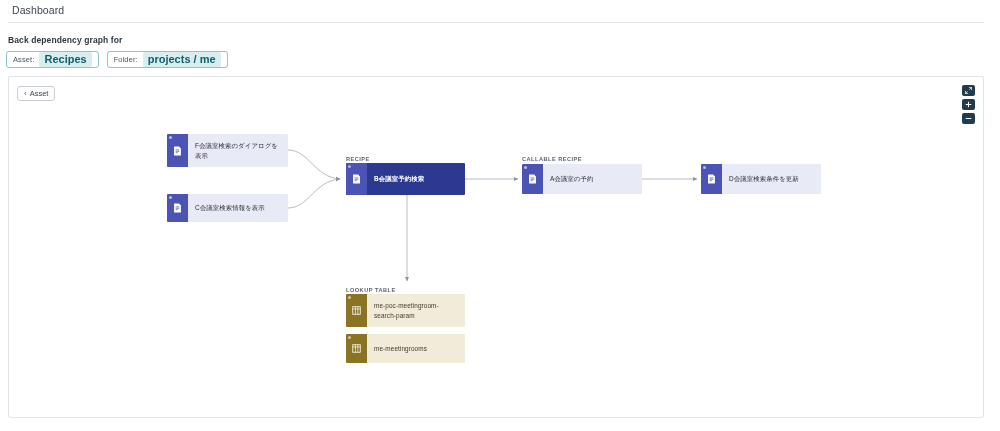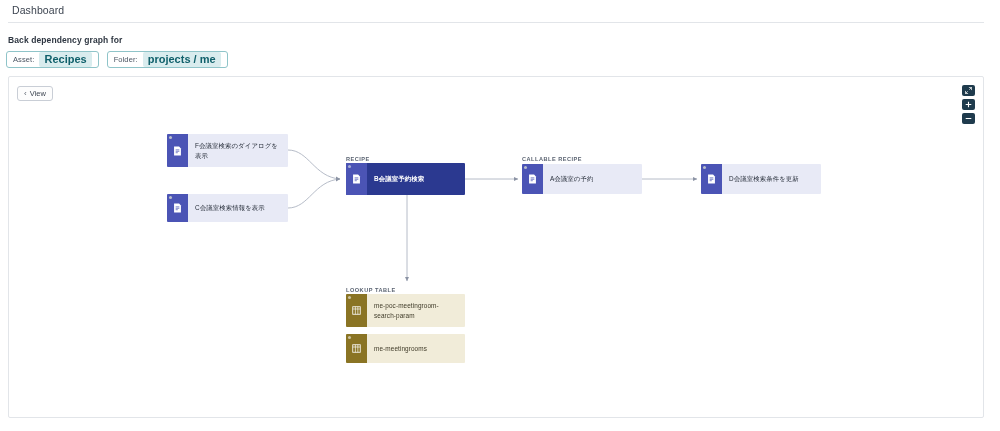--- a/index.html
+++ b/index.html
@@ -167,21 +167,21 @@
   <div class="chip">
     <span class="chip-key">Folder:</span>
     <span class="chip-val">projects / me</span>
   </div>
 </div>
 
 <div class="canvas">
 
   <div class="back-btn">
     <span class="back-chev">‹</span>
-    <span>View</span>
+    <span>Asset</span>
   </div>
 
   <div class="zoomctl">
     <div class="zbtn">
       <svg width="7" height="7" viewBox="0 0 10 10">
         <path d="M5.6 0.6 H9.4 V4.4" fill="none" stroke="#ffffff" stroke-width="1.1"></path>
         <path d="M4.4 9.4 H0.6 V5.6" fill="none" stroke="#ffffff" stroke-width="1.1"></path>
         <path d="M9.2 0.8 L6.2 3.8 M0.8 9.2 L3.8 6.2" stroke="#ffffff" stroke-width="1.1"></path>
       </svg>
     </div>

